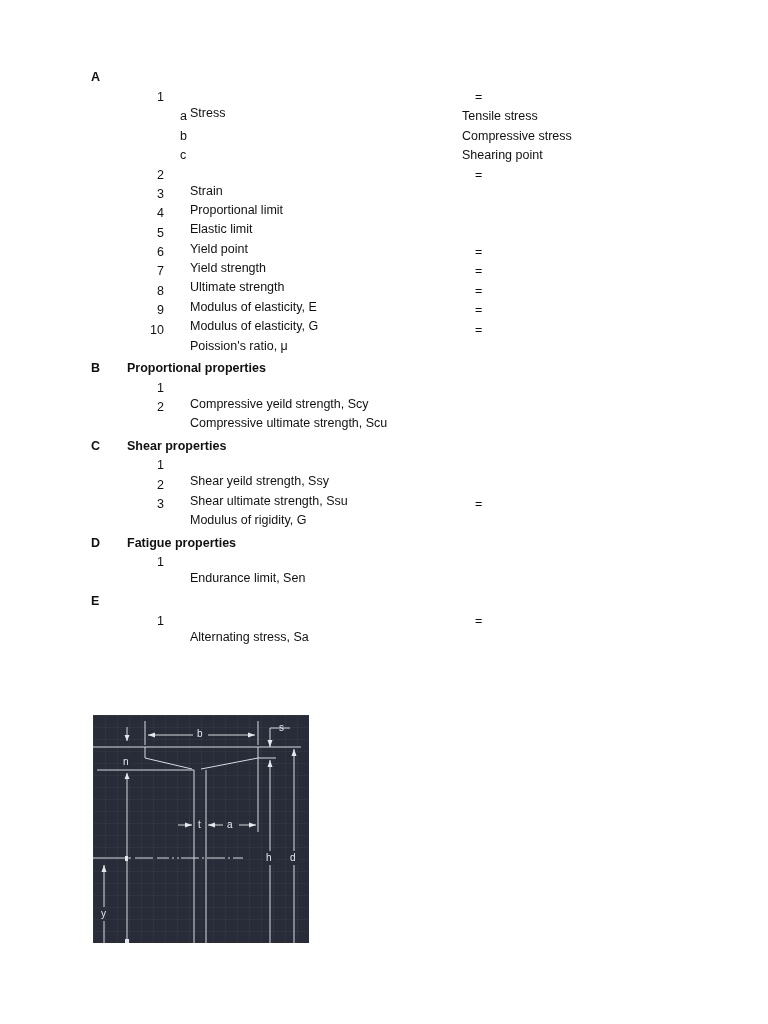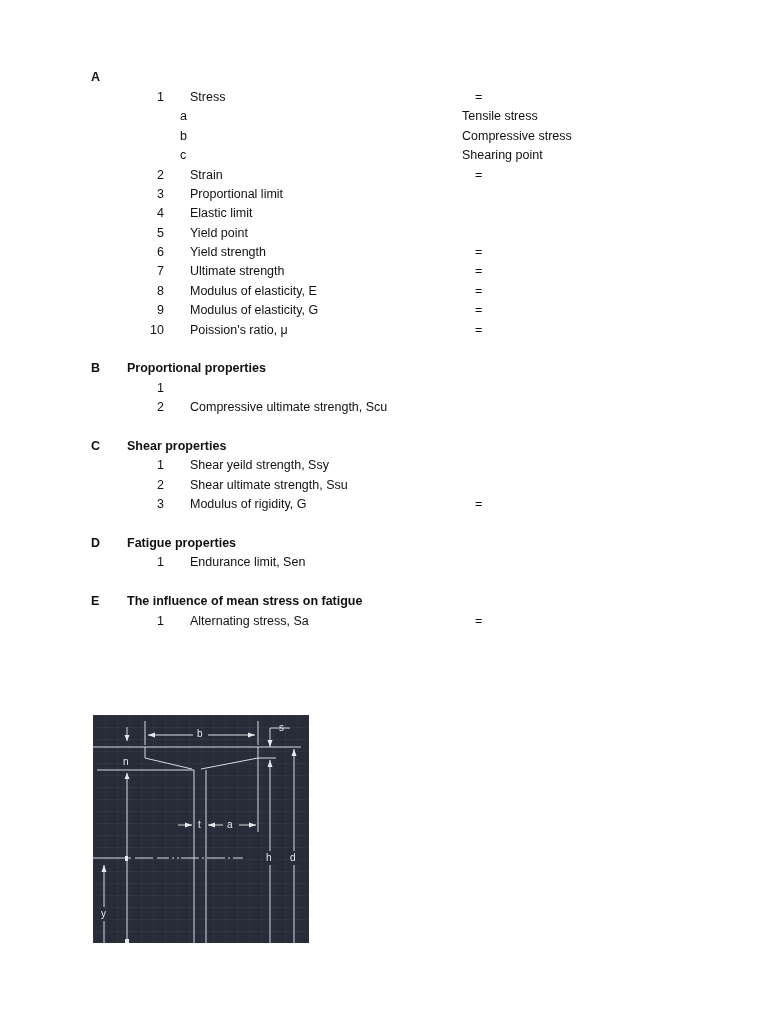--- a/index.html
+++ b/index.html
@@ -9,21 +9,21 @@
     color: #111111;
   }
   .row {
     position: absolute; left: 0; width: 768px; height: 19px;
     font-size: 12.5px; line-height: 19px; white-space: nowrap;
   }
   .row > span { position: absolute; top: 0; }
   .sec-letter { left: 91px; font-weight: bold; }
   .sec-title { left: 127px; font-weight: bold; }
   .num { left: 140px; width: 24px; text-align: right; }
-  .label { left: 190px; }
+  .label { left: 190px; margin-top: 16px; }
   .sub-letter { left: 180px; }
   .sub-value { left: 417px; margin-left: 45px; }
   .eq { left: 475px; }
 
   .diagram {
     position: absolute; left: 93px; top: 715px; width: 216px; height: 228px;
     background: #272c38;
     background-image:
       linear-gradient(to right, rgba(255,255,255,0.035) 1px, transparent 1px),
       linear-gradient(to bottom, rgba(255,255,255,0.035) 1px, transparent 1px);
@@ -101,20 +101,21 @@
   <span class="label">Poission's ratio, μ</span>
   <span class="eq">=</span>
 </div>
 
 <div class="row" style="top:359px">
   <span class="sec-letter">B</span>
   <span class="sec-title">Proportional properties</span>
 </div>
 <div class="row" style="top:379px">
   <span class="num">1</span>
+  <span class="label">Compressive yeild strength, Scy</span>
 </div>
 <div class="row" style="top:398px">
   <span class="num">2</span>
   <span class="label">Compressive ultimate strength, Scu</span>
 </div>
 
 <div class="row" style="top:437px">
   <span class="sec-letter">C</span>
   <span class="sec-title">Shear properties</span>
 </div>
@@ -136,21 +137,20 @@
   <span class="sec-letter">D</span>
   <span class="sec-title">Fatigue properties</span>
 </div>
 <div class="row" style="top:553px">
   <span class="num">1</span>
   <span class="label">Endurance limit, Sen</span>
 </div>
 
 <div class="row" style="top:592px">
   <span class="sec-letter">E</span>
-  <span class="sec-title">The influence of mean stress on fatigue</span>
 </div>
 <div class="row" style="top:612px">
   <span class="num">1</span>
   <span class="label">Alternating stress, Sa</span>
   <span class="eq">=</span>
 </div>
 
 <div class="diagram">
   <svg width="216" height="228" viewBox="0 0 216 228">
     <g stroke="#d8dbe0" stroke-width="1" fill="none">

